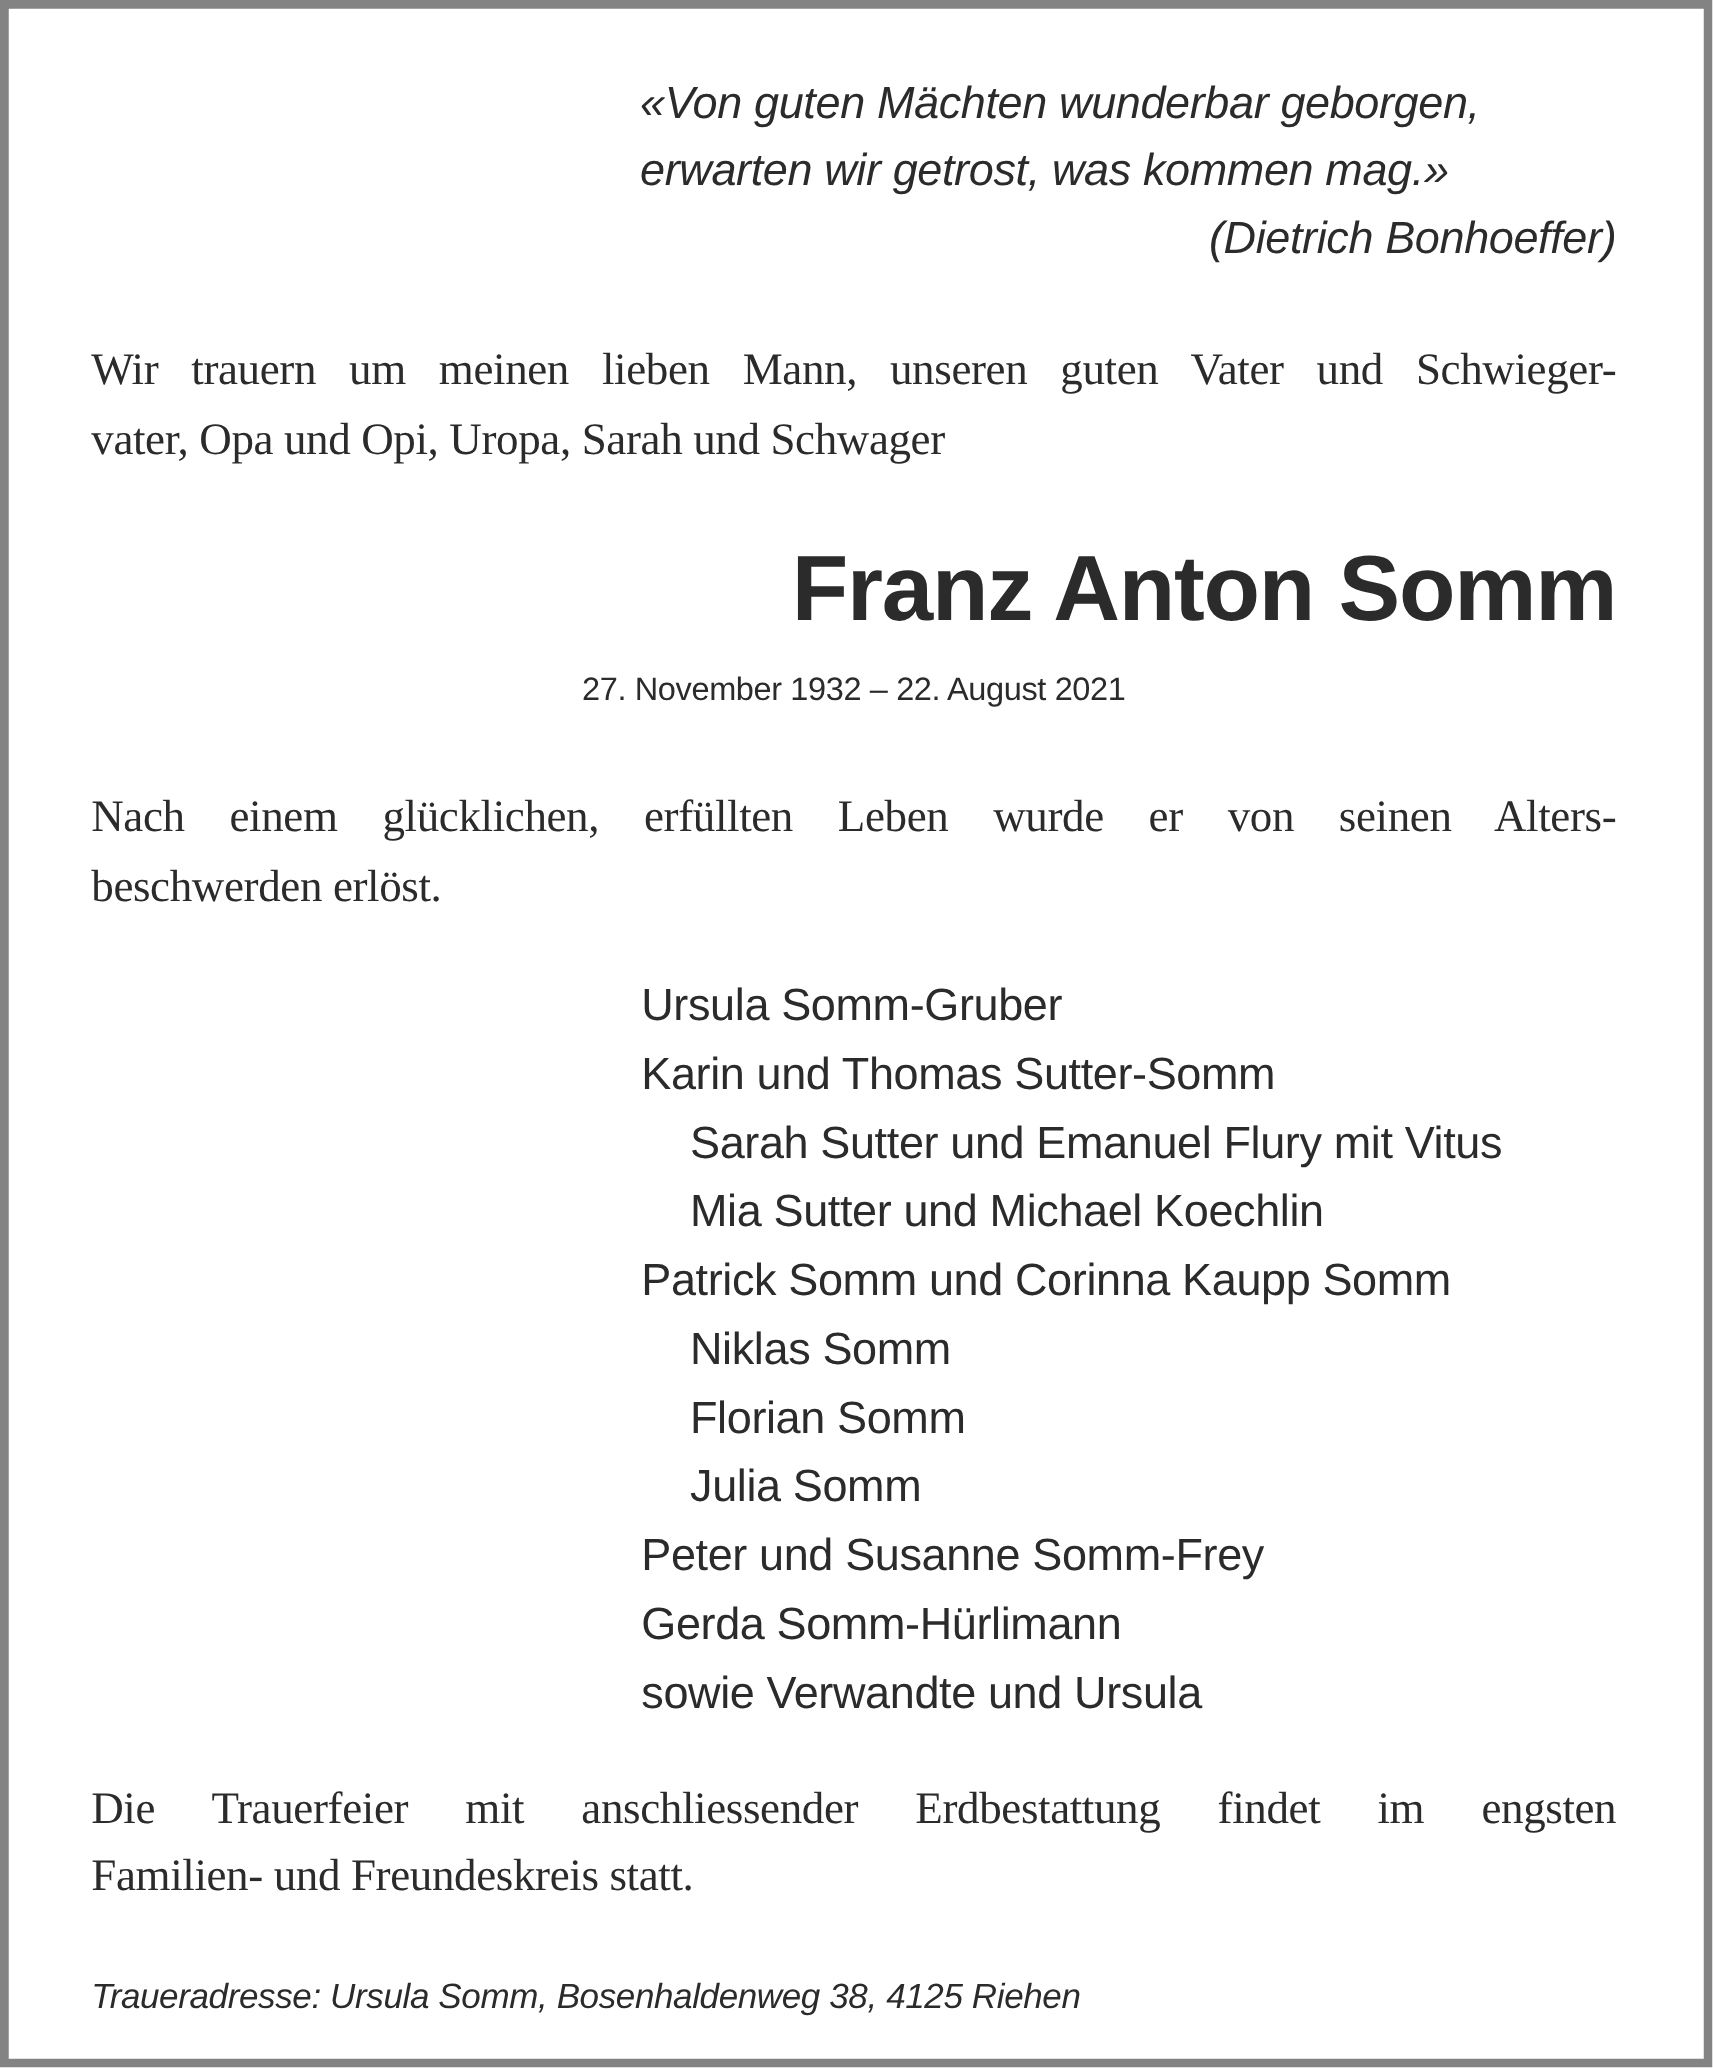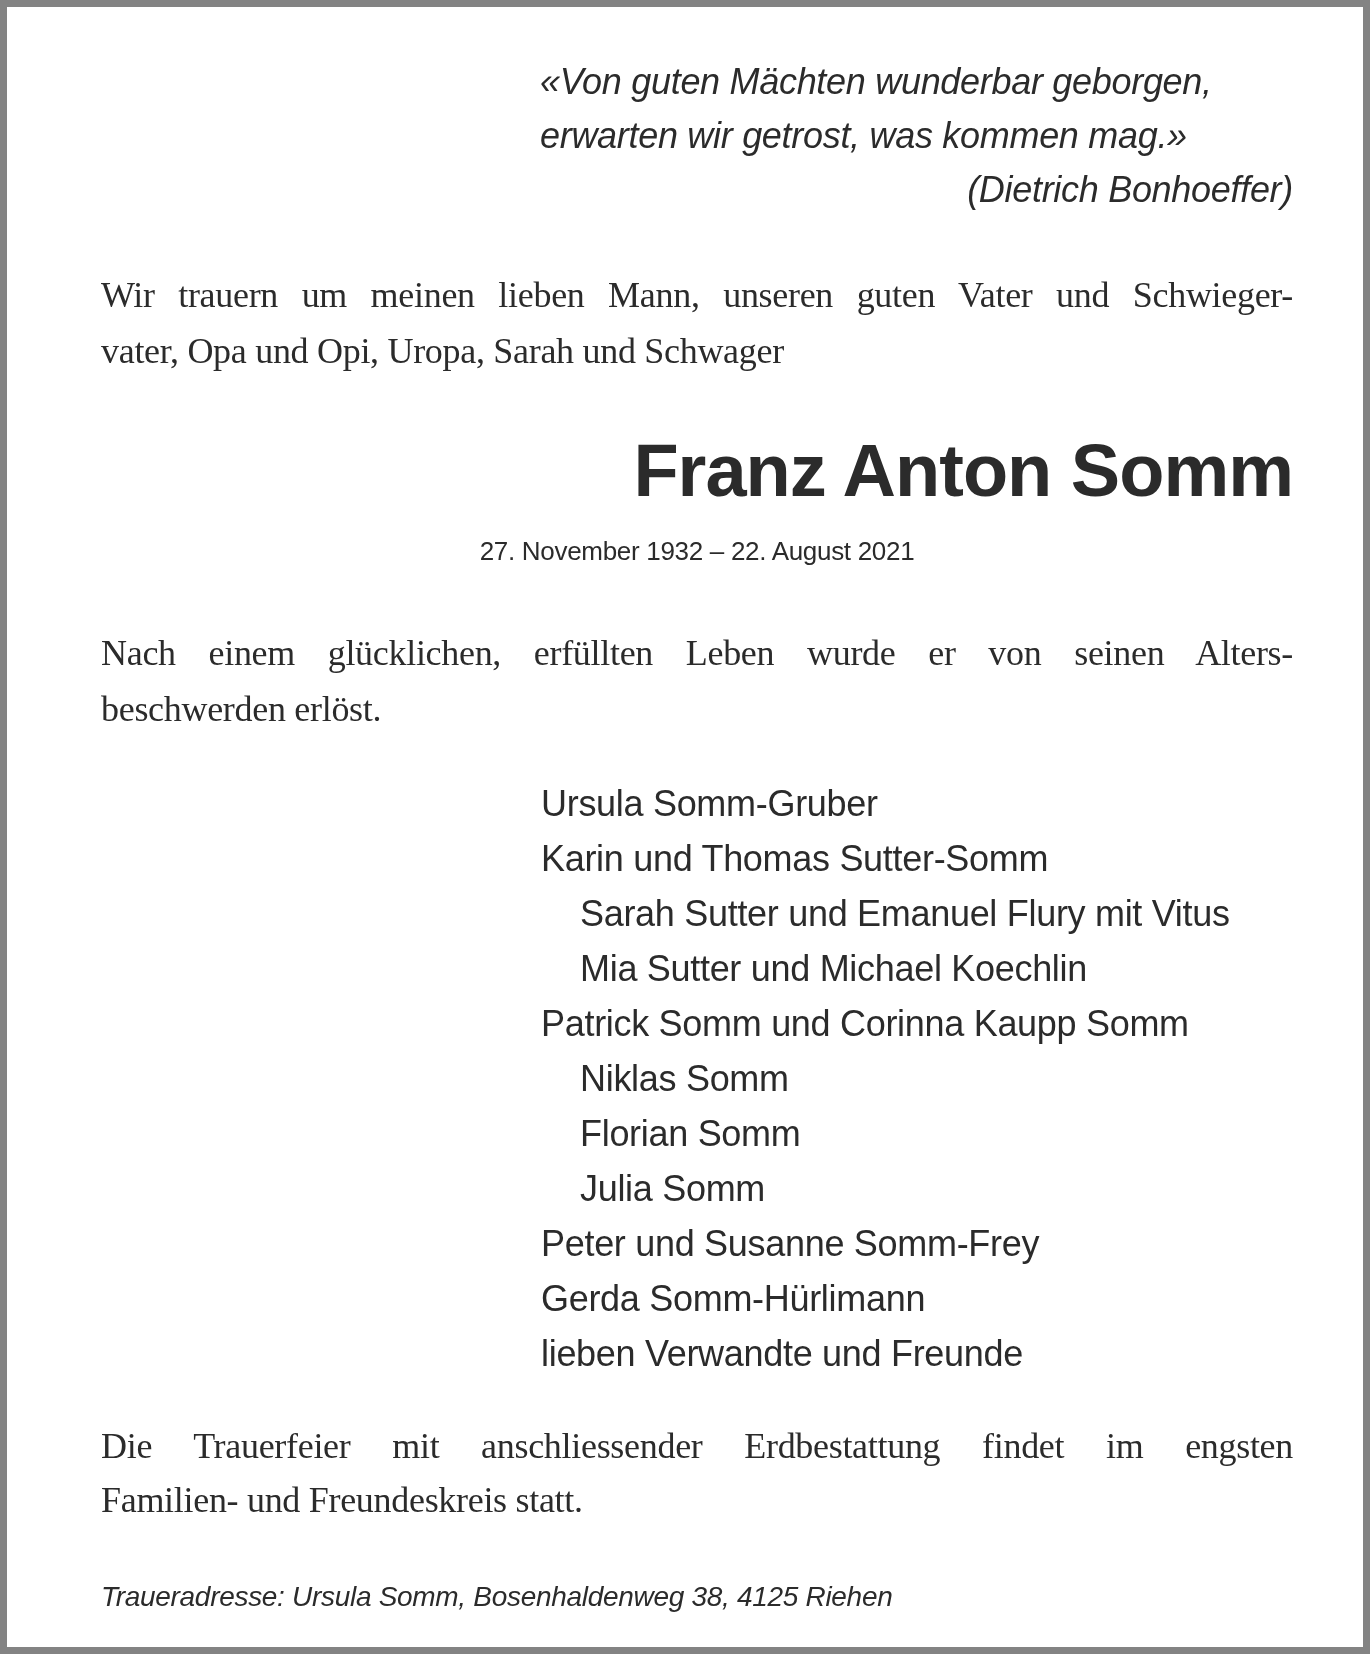--- a/index.html
+++ b/index.html
@@ -9,21 +9,20 @@
   }
   .card {
     box-sizing: border-box;
     width: 1370px;
     height: 1654px;
     background: #ffffff;
     border: 7px solid #838383;
     font-family: "Liberation Sans", "DejaVu Sans", sans-serif;
     color: #2b2b2b;
     overflow: hidden;
-    padding-left: 28px;
   }
   .content {
     box-sizing: border-box;
     width: 100%;
     height: 100%;
     padding: 48px 70px 0 66px;
   }
   
   .quote {
     margin-left: 439px;
@@ -124,21 +123,21 @@
         <div class="mourner">Ursula Somm-Gruber</div>
         <div class="mourner">Karin und Thomas Sutter-Somm</div>
         <div class="mourner indent">Sarah Sutter und Emanuel Flury mit Vitus</div>
         <div class="mourner indent">Mia Sutter und Michael Koechlin</div>
         <div class="mourner">Patrick Somm und Corinna Kaupp Somm</div>
         <div class="mourner indent">Niklas Somm</div>
         <div class="mourner indent">Florian Somm</div>
         <div class="mourner indent">Julia Somm</div>
         <div class="mourner">Peter und Susanne Somm-Frey</div>
         <div class="mourner">Gerda Somm-Hürlimann</div>
-        <div class="mourner">lieben Verwandte und Freunde</div>
+        <div class="mourner">sowie Verwandte und Ursula</div>
       </div>
 
     <div class="para funeral">
       <div class="jline">Die Trauerfeier mit anschliessender Erdbestattung findet im engsten</div>
       <div class="lline">Familien- und Freundeskreis statt.</div>
     </div>
 
     <div class="address">Traueradresse: Ursula Somm, Bosenhaldenweg 38, 4125 Riehen</div>
 
   </div>

